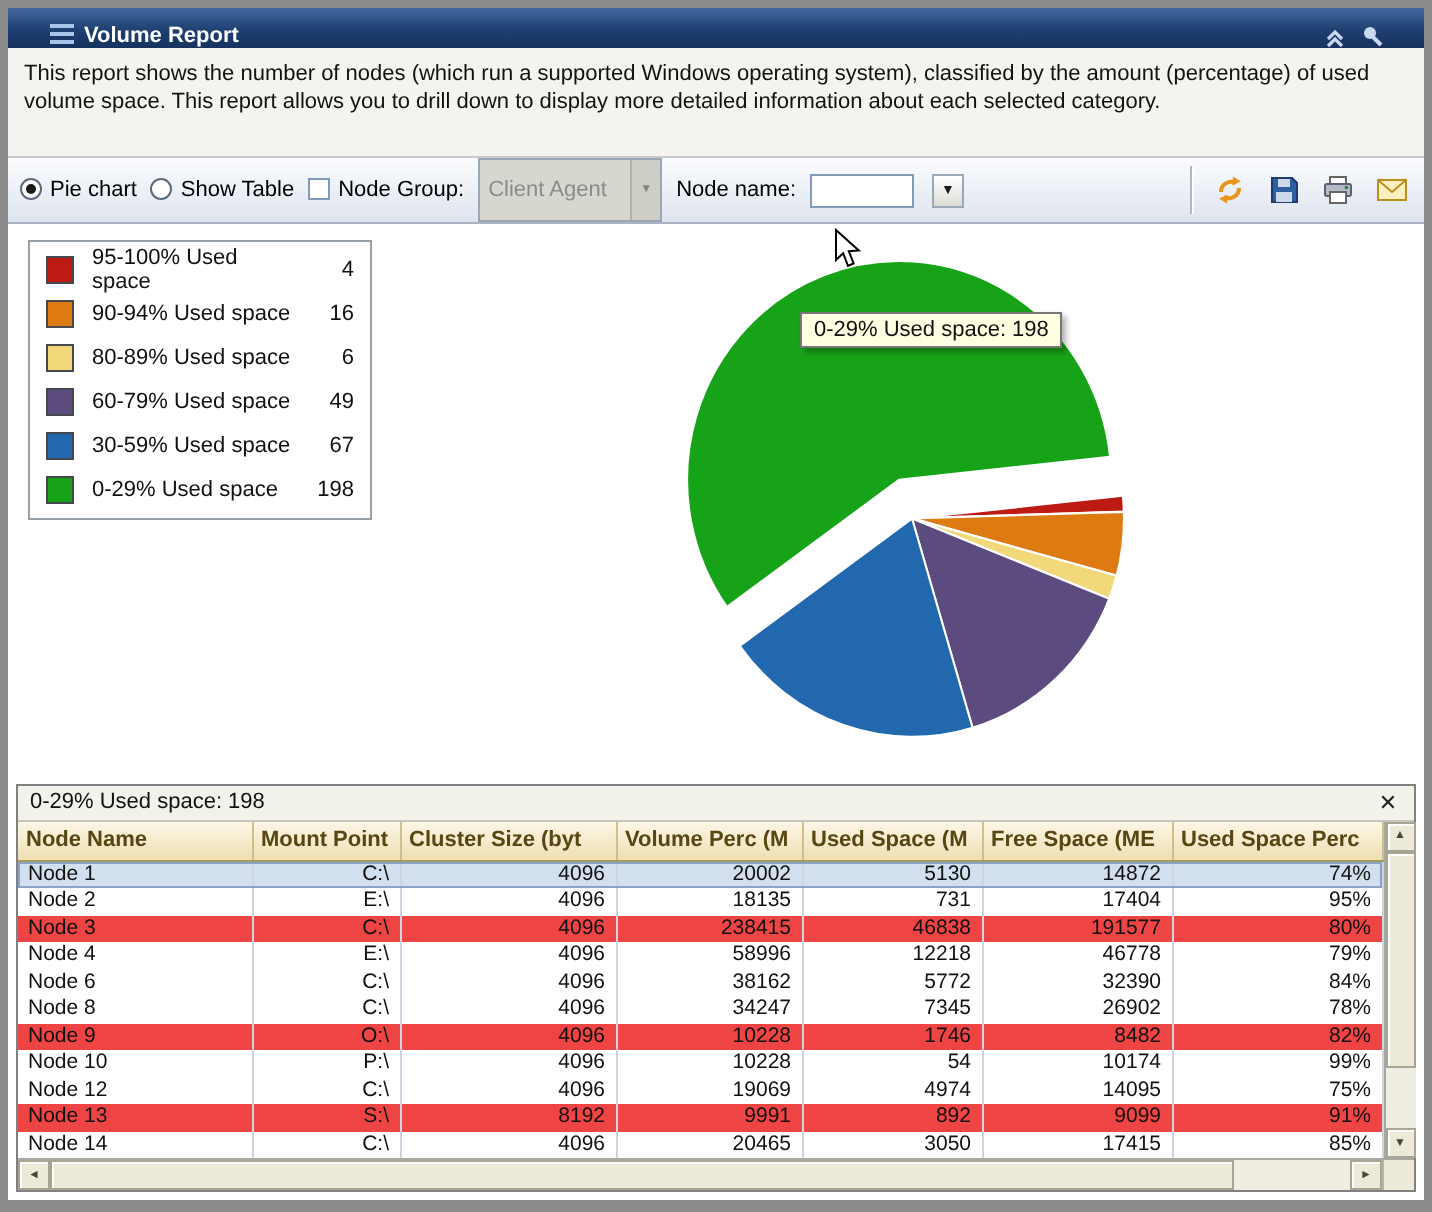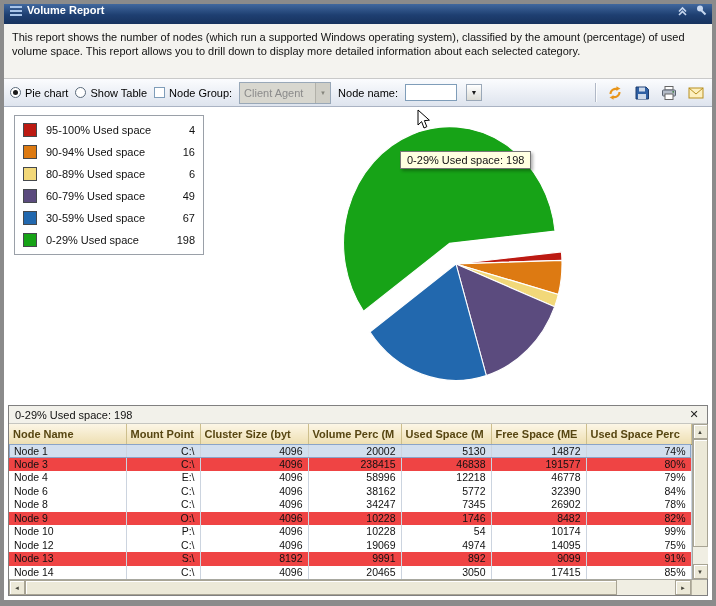--- a/index.html
+++ b/index.html
@@ -13,21 +13,21 @@
   .window {
     width: 716px; height: 606px;
     border: 4px solid #8b8b8b; border-bottom-width: 6px;
     background: #fff;
     display: flex; flex-direction: column;
   }
   
   .titlebar {
     flex: 0 0 20px;
     background: linear-gradient(180deg, #41689e 0%, #1e3f71 55%, #17325e 100%);
-    display: flex; align-items: flex-start; padding: 0 5px; gap: 4px;
+    display: flex; align-items: flex-end; padding: 0 20px; gap: 4px;
   }
   .title-text { color: #fff; font-weight: bold; flex: 1; }
   .titlebar-icons { display: flex; gap: 7px; align-items: center; }
   
   .description {
     background: #f4f3ef; border-bottom: 1px solid #c9c9c9;
     padding: 6px 8px 7px; color: #111; line-height: 14px; min-height: 55px;
   }
   
   .toolbar {
@@ -40,21 +40,21 @@
   .radio-dot {
     width: 11px; height: 11px; border-radius: 50%;
     border: 1px solid #5a6a7a; background: #fff; position: relative; flex: 0 0 11px;
   }
   .radio-dot.checked::after {
     content: ""; position: absolute; left: 2px; top: 2px;
     width: 5px; height: 5px; border-radius: 50%; background: #1a1a1a;
   }
   .checkbox-box { width: 11px; height: 11px; border: 1px solid #7f9db9; background: #fff; flex: 0 0 11px; }
   .select-disabled {
-    width: 92px; height: 22px; border: 1px solid #99a8b8;
+    width: 92px; height: 32px; border: 1px solid #99a8b8;
     background: #d8d7cf; color: #8b8b8b;
     display: flex; align-items: center; padding-left: 4px;
   }
   .select-arrow {
     margin-left: auto; width: 15px; height: 100%;
     background: #cfcec6; border-left: 1px solid #b2b1a9;
     display: flex; align-items: center; justify-content: center;
     font-size: 6px; color: #85857d;
   }
   .text-input {
@@ -66,21 +66,21 @@
     background: linear-gradient(#ffffff, #dcdcd6); border: 1px solid #9aa8b8;
     display: flex; align-items: center; justify-content: center;
     font-size: 7px; color: #1a1a1a;
   }
   .toolbar-spacer { flex: 1; }
   .toolbar-sep { width: 1px; align-self: stretch; margin: 4px 2px; background: #b0b8c6; box-shadow: 1px 0 0 rgba(255,255,255,.85); }
   .tool-btn { width: 20px; height: 20px; display: flex; align-items: center; justify-content: center; }
   
   .chart-area { flex: 1; position: relative; background: #fff; overflow: hidden; }
   .legend {
-    position: absolute; left: 10px; top: 8px; width: 190px;
+    position: absolute; left: 10px; top: 8px; width: 172px;
     background: #fff; border: 1px solid #9aa0a8; padding: 3px 0;
   }
   .legend-row { display: flex; align-items: center; height: 22px; padding: 0 8px; }
   .legend-swatch { width: 14px; height: 14px; border: 1px solid #45494d; flex: 0 0 14px; }
   .legend-label { margin-left: 9px; flex: 1; color: #111; }
   .legend-value { text-align: right; min-width: 26px; color: #111; }
   .pie-svg { position: absolute; left: 0; top: 0; width: 100%; height: 100%; }
   .chart-tooltip {
     position: absolute; left: 396px; top: 44px;
     background: #ffffe1; border: 1px solid #767676;
@@ -290,20 +290,29 @@
         <tbody>
             <tr class="alt sel">
               <td>Node 1</td>
               <td class="num">C:\</td>
               <td class="num">4096</td>
               <td class="num">20002</td>
               <td class="num">5130</td>
               <td class="num">14872</td>
               <td class="num">74%</td>
             </tr>
+            <tr class="">
+              <td>Node 2</td>
+              <td class="num">E:\</td>
+              <td class="num">4096</td>
+              <td class="num">18135</td>
+              <td class="num">731</td>
+              <td class="num">17404</td>
+              <td class="num">95%</td>
+            </tr>
             <tr class="alt">
               <td>Node 3</td>
               <td class="num">C:\</td>
               <td class="num">4096</td>
               <td class="num">238415</td>
               <td class="num">46838</td>
               <td class="num">191577</td>
               <td class="num">80%</td>
             </tr>
             <tr class="">

